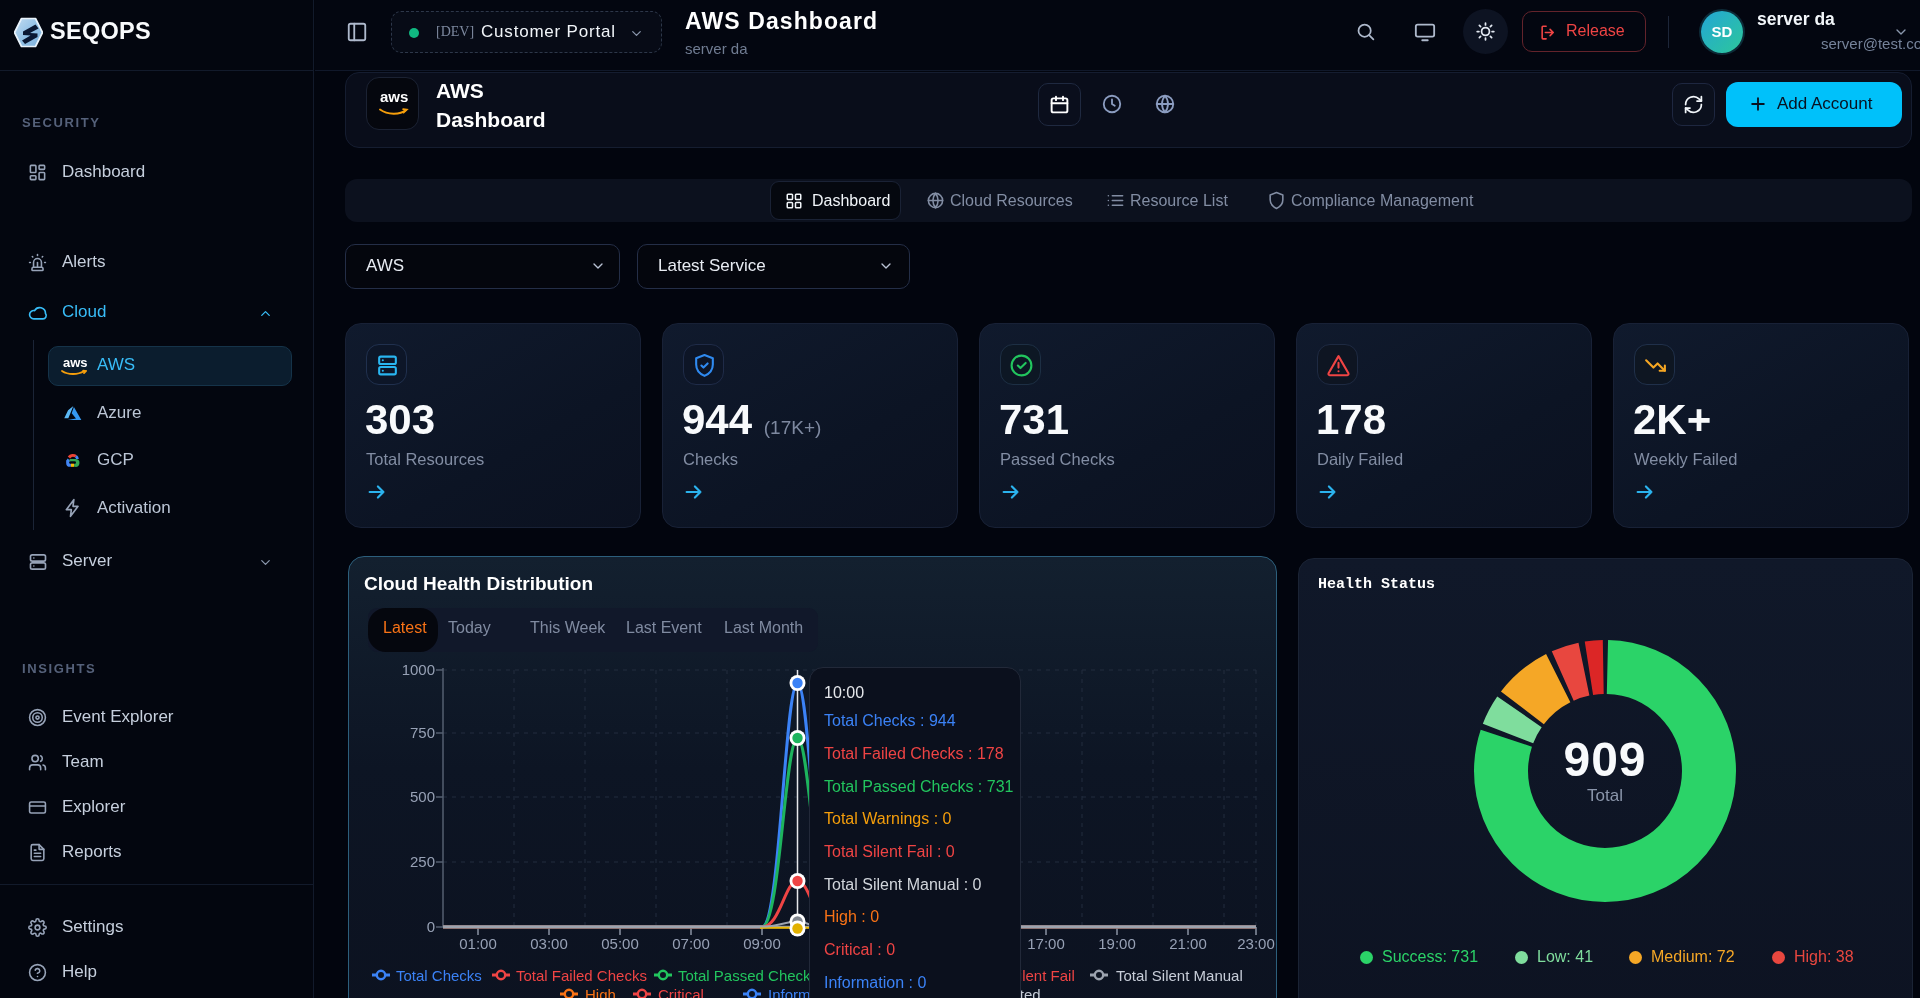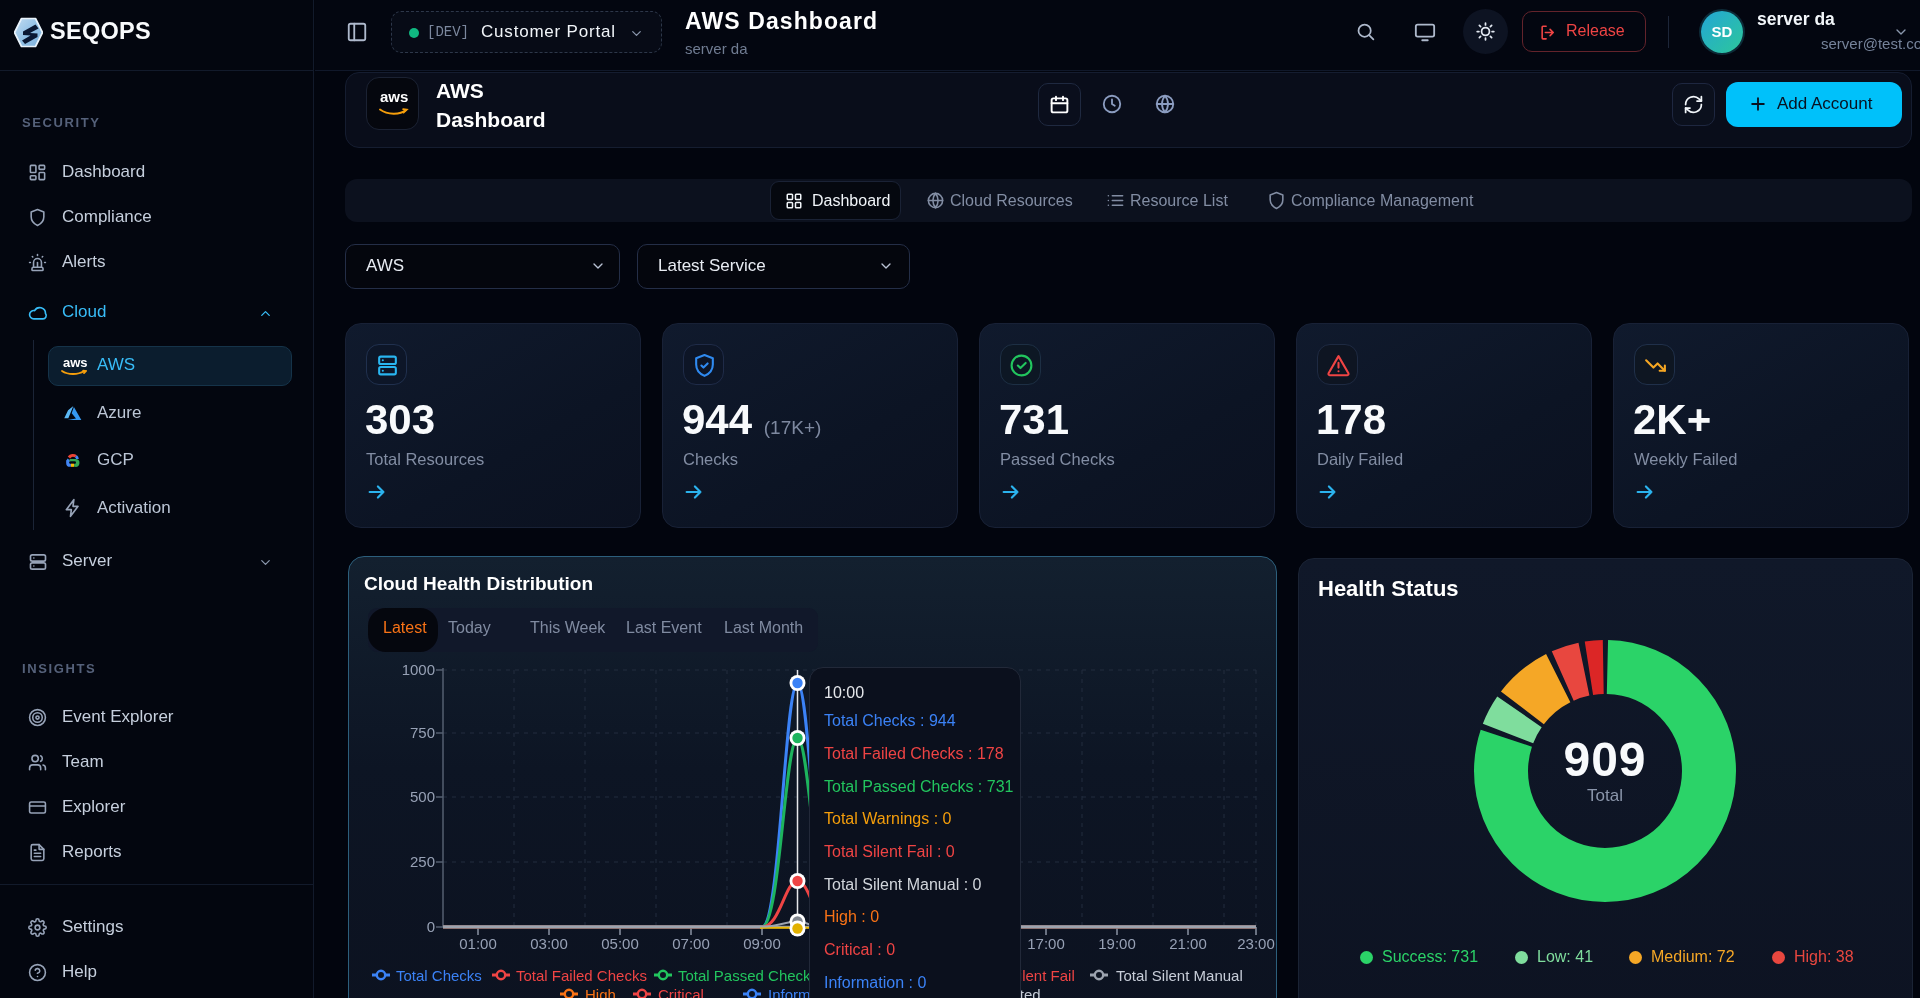--- a/index.html
+++ b/index.html
@@ -17,21 +17,21 @@
 .sub{position:absolute;left:48px;width:244px;height:40px;border-radius:10px;color:#bcc6d6;font-size:17px;}
 .sub .t{position:absolute;left:49px;top:9px;}
 .sub.on .t{top:8px;left:48px;}
 .sub.on{background:#0b1d2e;color:#38bdf8;border:1px solid #153349;}
 #subline{position:absolute;left:33px;top:340px;width:1px;height:190px;background:#1b2436;}
 .chev{stroke:#8a97ad;stroke-width:2;fill:none;stroke-linecap:round;stroke-linejoin:round;}
 
 #topbar{position:absolute;left:315px;top:0;width:1605px;height:71px;background:#030610;border-bottom:1px solid #10182a;}
 #envpill{position:absolute;left:391px;top:11px;width:271px;height:42px;border:1px dashed #2d3749;border-radius:10px;background:#070b16;}
 #envpill .dot{position:absolute;left:17px;top:16px;width:10px;height:10px;border-radius:50%;background:#10b981;}
-#envpill .dev{position:absolute;left:35px;top:12px;font-size:14px;color:#7c889e;font-family:Liberation Mono, monospace;}
+#envpill .dev{position:absolute;left:44px;top:12px;font-size:14px;color:#7c889e;font-family:Liberation Serif, serif;}
 #envpill .name{position:absolute;left:89px;top:10px;font-size:17px;color:#f1f5f9;font-weight:500;letter-spacing:.8px;}
 #ttl{position:absolute;left:685px;top:8px;font-size:23px;font-weight:700;color:#ffffff;letter-spacing:1.1px;}
 #subttl{position:absolute;left:685px;top:40px;font-size:15px;color:#707c92;}
 #relbtn{position:absolute;left:1522px;top:11px;width:124px;height:41px;border:1px solid #63232b;border-radius:10px;color:#ef4444;font-size:16px;}
 #relbtn span{position:absolute;left:43px;top:10px;}
 #hdivider{position:absolute;left:1668px;top:16px;width:1px;height:32px;background:#1d2639;}
 #avatar{position:absolute;left:1701px;top:11px;width:42px;height:42px;border-radius:50%;background:linear-gradient(135deg,#23a6d5,#2dc79b);color:#fff;font-size:15px;font-weight:700;text-align:center;line-height:42px;box-shadow:0 0 0 2px #0d2b38;}
 #uname{position:absolute;left:1757px;top:9px;font-size:17.5px;font-weight:600;color:#f1f5f9;}
 #uemail{position:absolute;left:1821px;top:35px;font-size:15px;color:#76839a;}
 
@@ -64,21 +64,21 @@
 #chtitle{position:absolute;left:364px;top:573px;font-size:19px;font-weight:700;color:#fff;}
 #chtabs{position:absolute;left:368px;top:608px;width:450px;height:44px;background:#11182a;border-radius:9px;}
 .chtab{position:absolute;top:11px;font-size:16px;color:#808ba1;white-space:nowrap;}
 #chtab-on{position:absolute;left:368px;top:608px;width:70px;height:44px;background:#05070e;border-radius:18px;color:#f97316;font-size:16px;}
 #chtab-on span{position:absolute;left:15px;top:11px;}
 
 #tooltip{position:absolute;left:809px;top:667px;width:212px;height:345px;background:#0b101d;border:1px solid #222939;border-radius:14px;z-index:30;font-size:16px;}
 #tooltip div{position:absolute;left:14px;white-space:nowrap;}
 
 #hppanel{position:absolute;left:1298px;top:558px;width:615px;height:470px;background:linear-gradient(180deg,#101829 0%,#0d1322 100%);border:1px solid #1a2334;border-radius:16px;}
-#hptitle{position:absolute;left:1318px;top:576px;font-size:22px;font-weight:700;color:#fff;}
+#hptitle{position:absolute;left:1318px;top:576px;font-size:15px;font-weight:700;color:#fff;font-family:Liberation Mono, monospace;}
 #dnum{position:absolute;left:1505px;top:732px;width:200px;text-align:center;font-size:48px;font-weight:700;color:#f8fafc;letter-spacing:1px;}
 #dtot{position:absolute;left:1505px;top:786px;width:200px;text-align:center;font-size:17px;color:#8a95aa;}
 .dleg{position:absolute;top:948px;font-size:16px;}
 .dleg .dot{position:absolute;left:0;top:3px;width:13px;height:13px;border-radius:50%;}
 .dleg .t{position:absolute;left:22px;top:0;white-space:nowrap;}
 </style>
 </head>
 <body>
 <div id="sidebar">
   <div id="logo">
@@ -98,26 +98,20 @@
   <div class="sect" style="top:115px">SECURITY</div>
   <div class="nav" style="top:153px">
       <svg width="19" height="19" viewBox="0 0 24 24" fill="none" stroke="#97a3b8" stroke-width="2" stroke-linecap="round" stroke-linejoin="round">
         <rect x="3" y="3" width="7" height="9" rx="1"></rect>
         <rect x="14" y="3" width="7" height="5" rx="1"></rect>
         <rect x="14" y="12" width="7" height="9" rx="1"></rect>
         <rect x="3" y="16" width="7" height="5" rx="1"></rect>
       </svg>
       <span class="t">Dashboard</span>
     </div>
-  <div class="nav" style="top:198px">
-      <svg width="19" height="19" viewBox="0 0 24 24" fill="none" stroke="#97a3b8" stroke-width="2" stroke-linecap="round" stroke-linejoin="round">
-        <path d="M12 2l8 3v6c0 5-3.5 9-8 11-4.5-2-8-6-8-11V5z"></path>
-      </svg>
-      <span class="t">Compliance</span>
-    </div>
   <div class="nav" style="top:243px">
       <svg width="19" height="19" viewBox="0 0 24 24" fill="none" stroke="#97a3b8" stroke-width="2" stroke-linecap="round" stroke-linejoin="round">
         <path d="M7 18v-6a5 5 0 1 1 10 0v6"></path>
         <path d="M5 21a1 1 0 0 0 1 1h12a1 1 0 0 0 1-1v-1a2 2 0 0 0-2-2H7a2 2 0 0 0-2 2z"></path>
         <path d="M21 12h1M2 12h1M12 2v1M18.5 4.5l-.5.5M5.5 4.5l.5.5"></path>
         <path d="M12 12v6"></path>
       </svg>
       <span class="t">Alerts</span>
     </div>
   <div class="nav cyan" style="top:293px">

